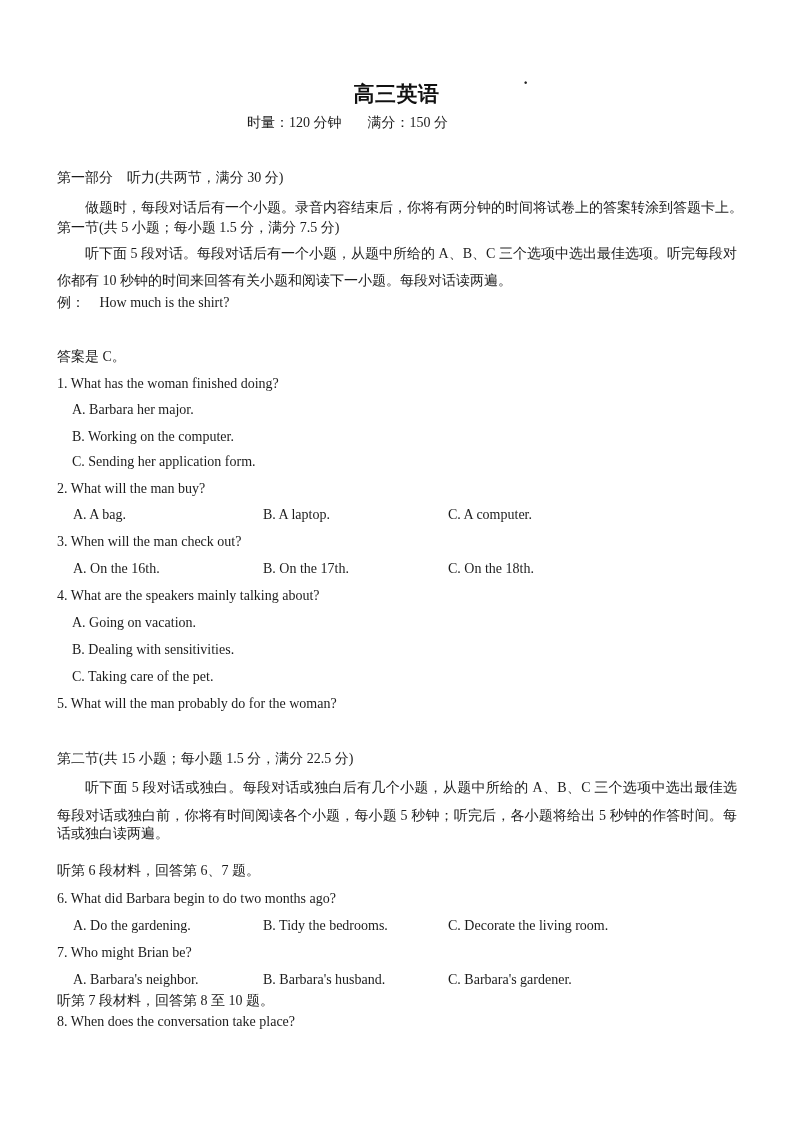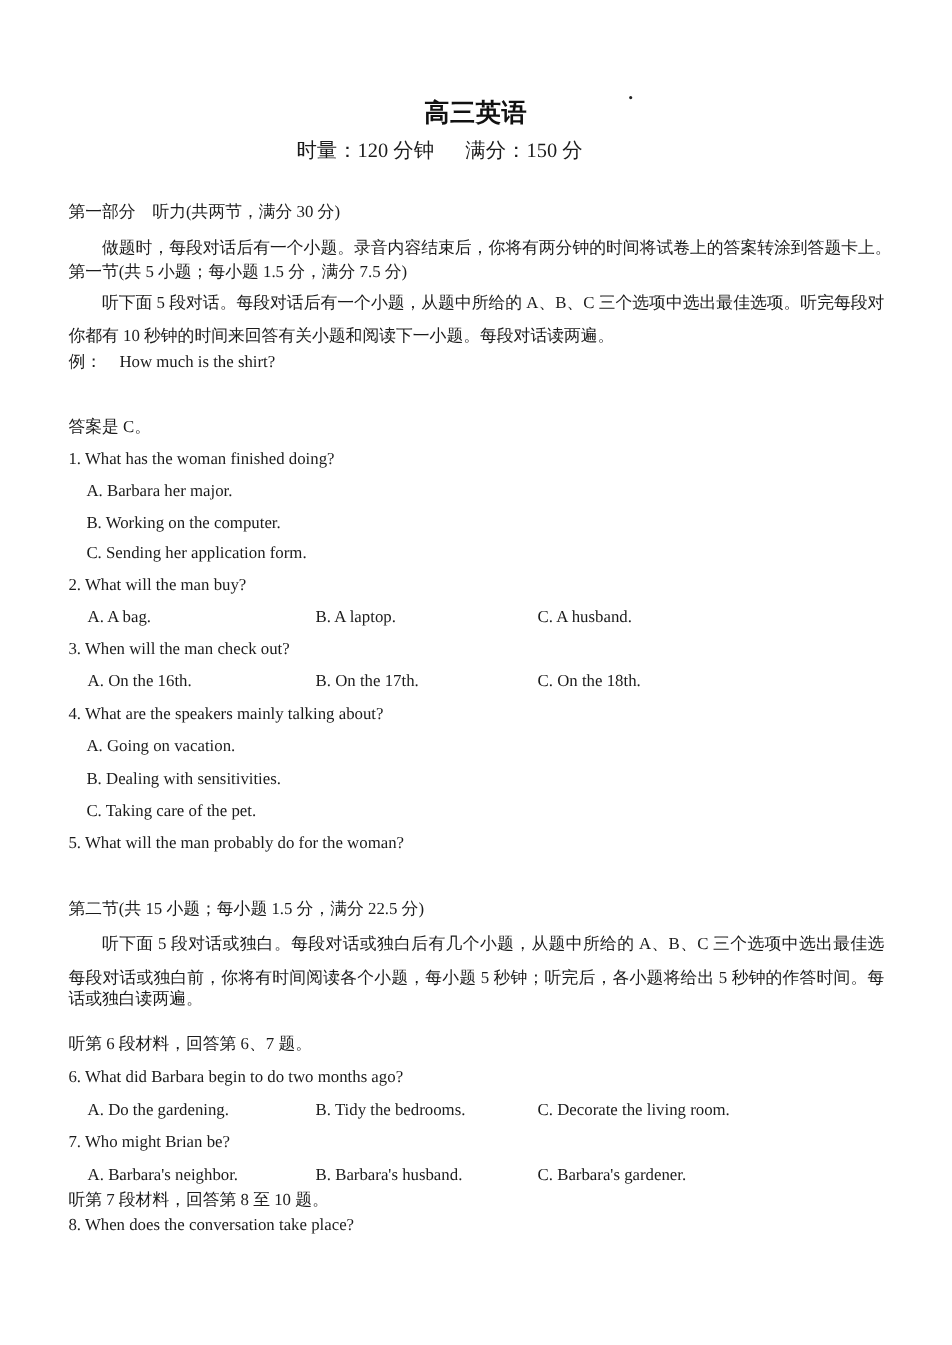--- a/index.html
+++ b/index.html
@@ -17,21 +17,21 @@
     text-align:center;
     font-size:21px;font-weight:bold;color:#111;
     letter-spacing:0.5px;
   }
   .stray-dot{
     position:absolute;left:523px;top:74px;
     font-size:16px;font-weight:bold;color:#222;
   }
   .meta{
     position:absolute;top:114px;left:247px;
-    font-size:17px;white-space:nowrap;
+    font-size:14px;white-space:nowrap;
   }
   .meta .gap{display:inline-block;width:26px;}
   .line{
     position:absolute;left:57px;width:680px;height:26px;line-height:26px;
     white-space:nowrap;
     margin-top:17px;
   }
   .indent{text-indent:28px;}
   .just{
     white-space:normal;
@@ -79,21 +79,21 @@
 
   <div class="line" style="top:354px">1. What has the woman finished doing?</div>
   <div class="line stacked-opt" style="top:380px">A. Barbara her major.</div>
   <div class="line stacked-opt" style="top:407px">B. Working on the computer.</div>
   <div class="line stacked-opt" style="top:432px">C. Sending her application form.</div>
 
   <div class="line" style="top:459px">2. What will the man buy?</div>
   <div class="line opt-row" style="top:485px">
     <span class="opt col-a">A. A bag.</span>
     <span class="opt col-b">B. A laptop.</span>
-    <span class="opt col-c">C. A husband.</span>
+    <span class="opt col-c">C. A computer.</span>
   </div>
 
   <div class="line" style="top:512px">3. When will the man check out?</div>
   <div class="line opt-row" style="top:539px">
     <span class="opt col-a">A. On the 16th.</span>
     <span class="opt col-b">B. On the 17th.</span>
     <span class="opt col-c">C. On the 18th.</span>
   </div>
 
   <div class="line" style="top:566px">4. What are the speakers mainly talking about?</div>

